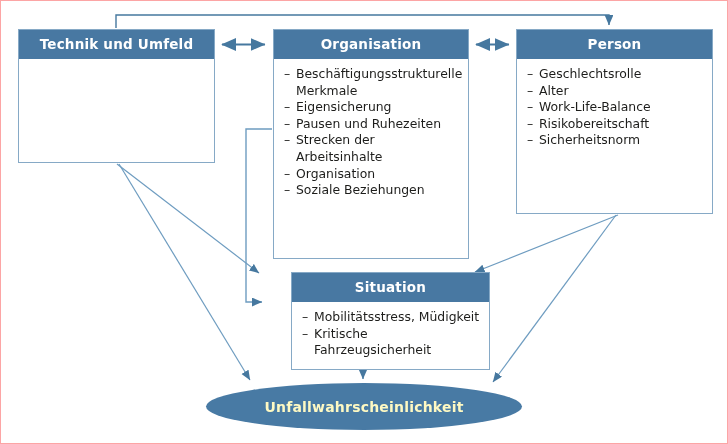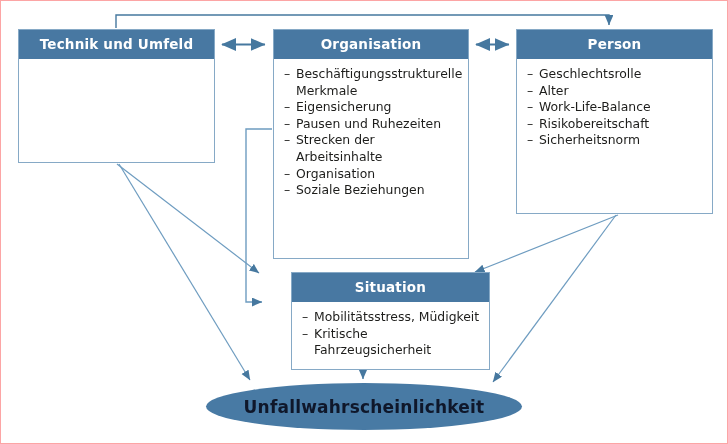--- a/index.html
+++ b/index.html
@@ -66,23 +66,23 @@
 
   
   #ellipse{
     position:absolute;
     left:205px;
     top:382px;
     width:316px;
     height:47px;
     border-radius:50%;
     background:#487aa4;
-    color:#0f172a;
+    color:#fef9c3;
     font-weight:bold;
-    font-size:17px;
+    font-size:14px;
     display:flex;
     align-items:center;
     justify-content:center;
     letter-spacing:.2px;
   }
   
   #wires{
     position:absolute;
     left:0;top:0;
     width:728px;height:444px;

